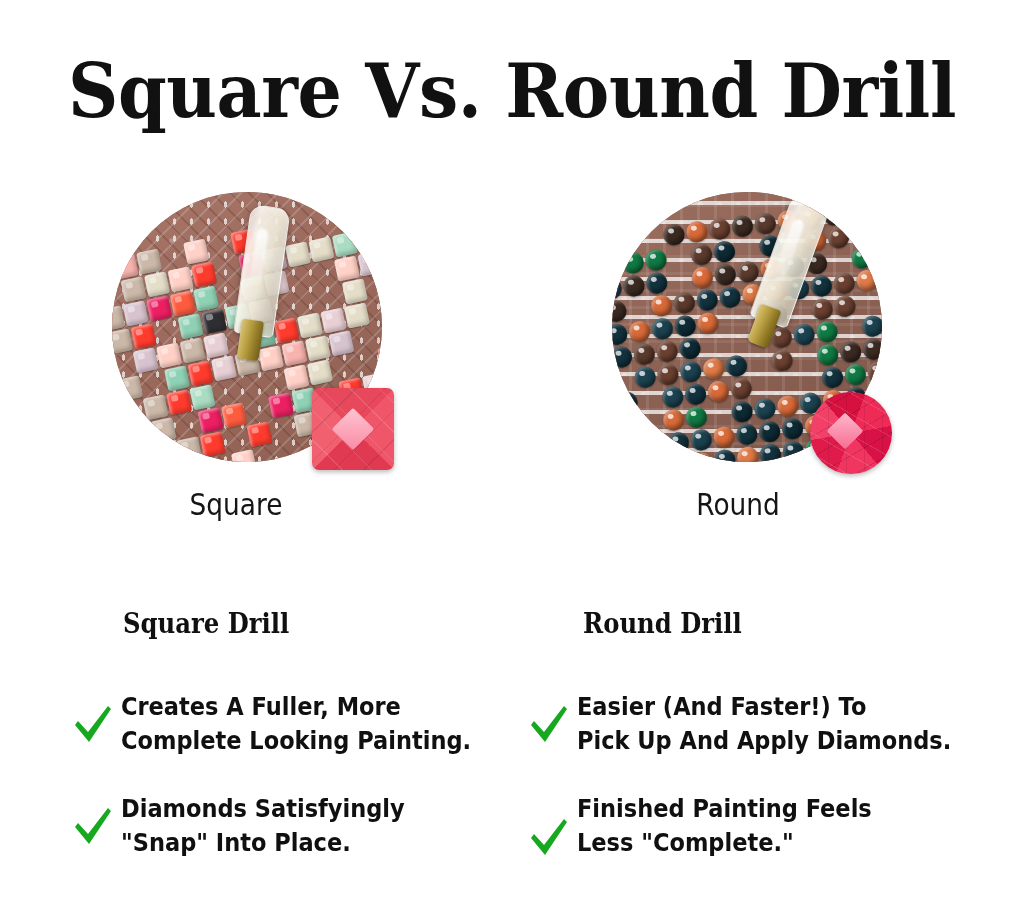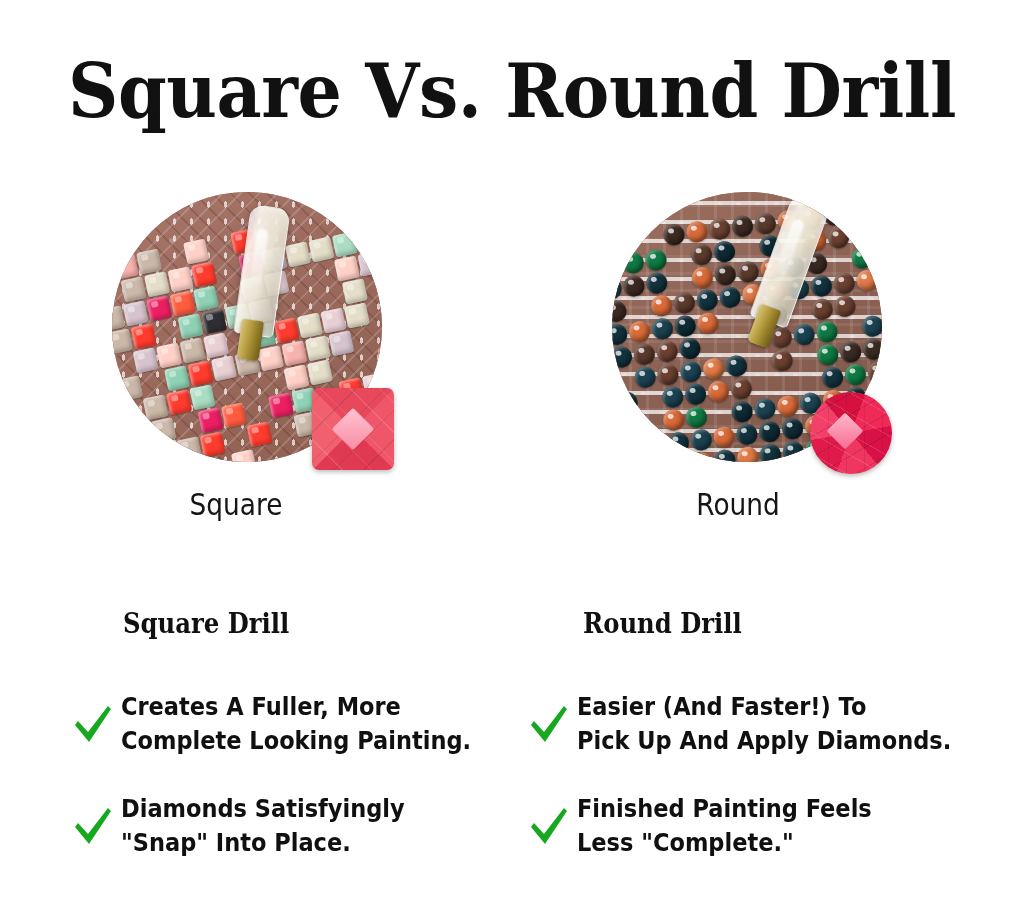--- a/index.html
+++ b/index.html
@@ -269,21 +269,21 @@
   
   .bullet {
     position: absolute;
     display: flex;
     align-items: center;
     width: 470px;
   }
   #bullet-sq-1 { left: 72px;  top: 690px; }
   #bullet-sq-2 { left: 72px;  top: 792px; }
   #bullet-rd-1 { left: 528px; top: 690px; }
-  #bullet-rd-2 { left: 528px; top: 792px; }
+  #bullet-rd-2 { left: 528px; top: 792px; align-items: flex-end; }
 
   .check {
     flex: 0 0 auto;
     width: 40px;
     height: 46px;
     margin-right: 9px;
     display: block;
   }
   .bullet-text {
     font-family: "DejaVu Sans", "Liberation Sans", sans-serif;

